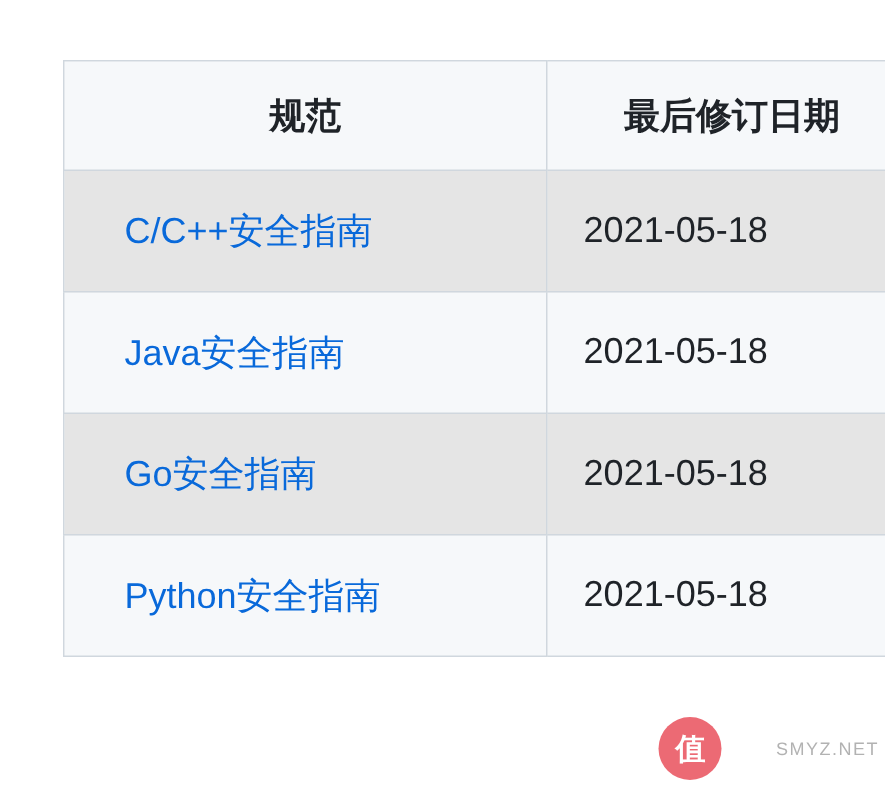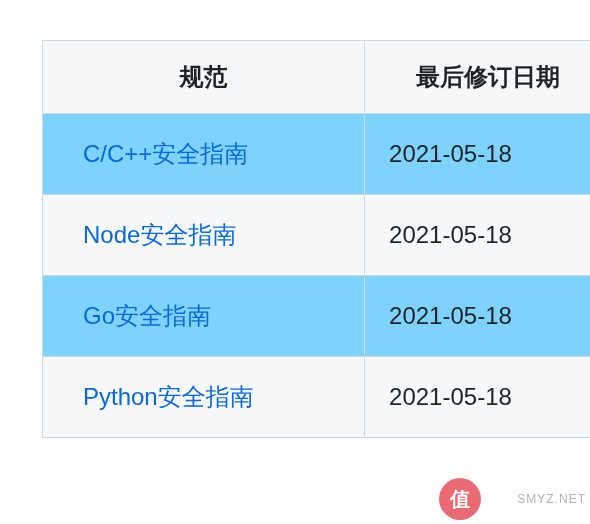--- a/index.html
+++ b/index.html
@@ -27,21 +27,21 @@
       color: #1f2328;
       padding: 20px 24px;
       text-align: center;
       border: 1px solid #d0d7de;
     }
     .table td {
       font-size: 24px;
       padding: 24px 24px;
       text-align: left;
       border: 1px solid #d0d7de;
-      background: #7dd3fc;
+      background: #e5e5e5;
       color: #1f2328;
     }
     .table tbody tr:nth-child(even) td {
       background: #f6f8fa;
     }
     .link {
       color: #0969da;
       text-decoration: none;
       cursor: pointer;
     }
@@ -82,21 +82,21 @@
       <th>规范</th>
       <th>最后修订日期</th>
     </tr>
   </thead>
   <tbody>
     <tr>
       <td><a class="link">C/C++安全指南</a></td>
       <td>2021-05-18</td>
     </tr>
     <tr>
-      <td><a class="link">Node安全指南</a></td>
+      <td><a class="link">Java安全指南</a></td>
       <td>2021-05-18</td>
     </tr>
     <tr>
       <td><a class="link">Go安全指南</a></td>
       <td>2021-05-18</td>
     </tr>
     <tr>
       <td><a class="link">Python安全指南</a></td>
       <td>2021-05-18</td>
     </tr>

